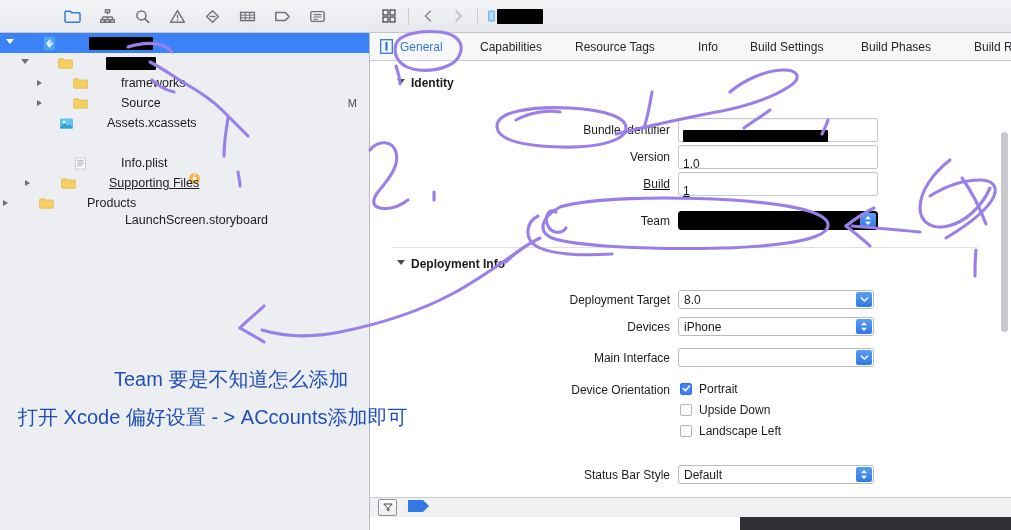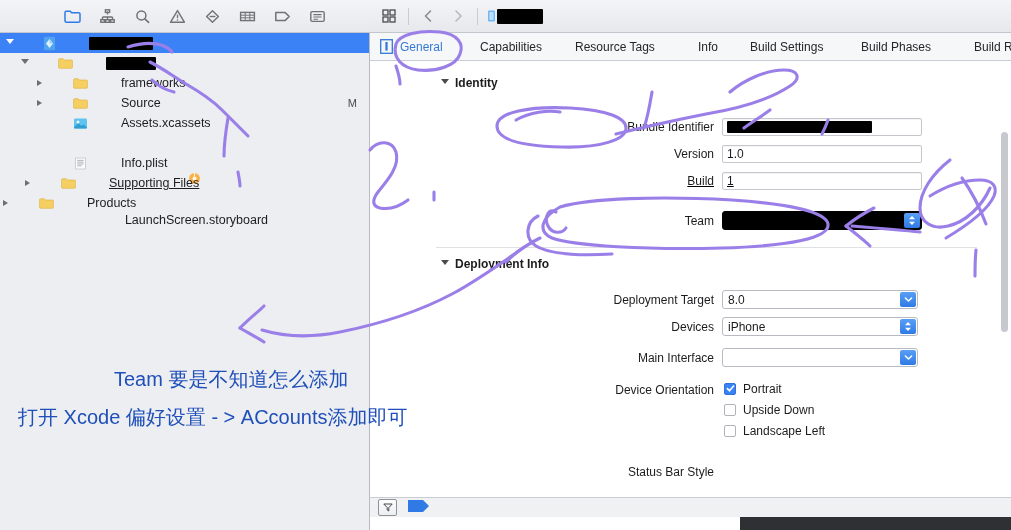--- a/index.html
+++ b/index.html
@@ -55,31 +55,31 @@
 
   #tabbar{
     height:28px;background:#f6f7f8;border-bottom:1px solid #c9ccd2;
     box-sizing:border-box;display:flex;align-items:center;position:relative;
   }
   .tabitem{font-size:12px;color:#26262a;padding:0 0;white-space:nowrap;}
   .tabitem.active{color:#3478d6;}
 
   #pane{
     position:absolute;left:0;top:62px;right:0;bottom:33px;
-    background:#fff;overflow:hidden;margin-left:44px;
+    background:#fff;overflow:hidden;
   }
   .sect-hd{display:flex;align-items:center;font-size:12px;font-weight:bold;color:#1c1c1e;}
   .sect-hd .tri{border-left:4px solid transparent;border-right:4px solid transparent;border-top:5.5px solid #4a4a4f;margin-right:6px;}
 
   .frow{position:absolute;display:flex;align-items:center;}
   .flabel{font-size:12px;color:#1c1c1e;text-align:right;}
   .tfield{
     background:#fff;border:1px solid #c4c7cc;border-radius:2px;height:18px;
-    box-sizing:border-box;font-size:12px;color:#1c1c1e;display:flex;align-items:center;
-    padding:0 4px;box-shadow:inset 0 1px 1px rgba(0,0,0,.05);
+    box-sizing:border-box;font-size:12px;color:#1c1c1e;display:flex;align-items:flex-start;
+    padding:11px 4px;box-shadow:inset 0 1px 1px rgba(0,0,0,.05);
   }
   .combo{
     position:relative;background:#fff;border:1px solid #b8bbc1;border-radius:3px;height:19px;
     box-sizing:border-box;font-size:12px;color:#1c1c1e;display:flex;align-items:center;
     padding:0 22px 0 5px;
   }
   .combo .stepper{
     position:absolute;right:1px;top:1px;bottom:1px;width:16px;border-radius:2px;
     background:linear-gradient(#5a9ff5,#2f7ae5);display:flex;flex-direction:column;
     align-items:center;justify-content:center;gap:2px;
@@ -211,21 +211,21 @@
             <span class="tri"></span>
           </span>
           <span class="ico">
             <svg width="15" height="13" viewBox="0 0 15 13">
               <path d="M0.6 2.6 C0.6 2 1 1.7 1.5 1.7 H5.2 L6.4 3 H13.5 C14 3 14.4 3.4 14.4 3.9 V10.4 C14.4 10.9 14 11.3 13.5 11.3 H1.5 C1 11.3 0.6 10.9 0.6 10.4 Z" fill="#f5cf62" stroke="#dcaf38" stroke-width="0.6"></path>
             </svg>
           </span>
           <span>Source</span>
           <span class="mflag">M</span>
         </div>
-        <div class="row" style="padding-left: 34px;">
+        <div class="row" style="padding-left: 20px;">
           <span class="tw"></span>
           <span class="ico">
             <svg width="15" height="13" viewBox="0 0 15 13">
               <rect x="1" y="1.6" width="13" height="10" rx="1.4" fill="#5ec4ef"></rect>
               <circle cx="5" cy="5" r="1.5" fill="#eafaff"></circle>
               <path d="M1 10 L5.5 6.2 L8.5 9 L10.5 7.4 L14 10.6 L14 10.2 C14 11 13.6 11.6 13 11.6 H2 C1.4 11.6 1 11 1 10.4 Z" fill="#2f9fd0"></path>
             </svg>
           </span>
           <span>Assets.xcassets</span>
         </div>
@@ -426,20 +426,29 @@
             <span>Upside Down</span>
           </div>
           <div class="cb-row" style="height: 21px;">
             <span class="cbox"></span>
             <span>Landscape Left</span>
           </div>
         </div>
 
       <div class="frow" style="left:120px;top:403px;">
         <span class="flabel" style="width:180px;">Status Bar Style</span>
+        <div class="combo" style="width:196px;margin-left:8px;">
+          <span>Default</span>
+          <div class="stepper">
+            <svg width="8" height="11" viewBox="0 0 8 11">
+                <path d="M4 1 L7 4.2 L1 4.2 Z" fill="#fff"></path>
+                <path d="M4 10 L7 6.8 L1 6.8 Z" fill="#fff"></path>
+              </svg>
+          </div>
+        </div>
       </div>
 
       <div id="vscroll"></div>
     </div>
 
     <div id="botbar">
       <div class="filter-btn">
         <svg width="10" height="9" viewBox="0 0 10 9">
             <path d="M0.8 1 L9.2 1 L5.8 4.6 L5.8 8 L4.2 7 L4.2 4.6 Z" fill="none" stroke="#44464b" stroke-width="1"></path>
           </svg>

